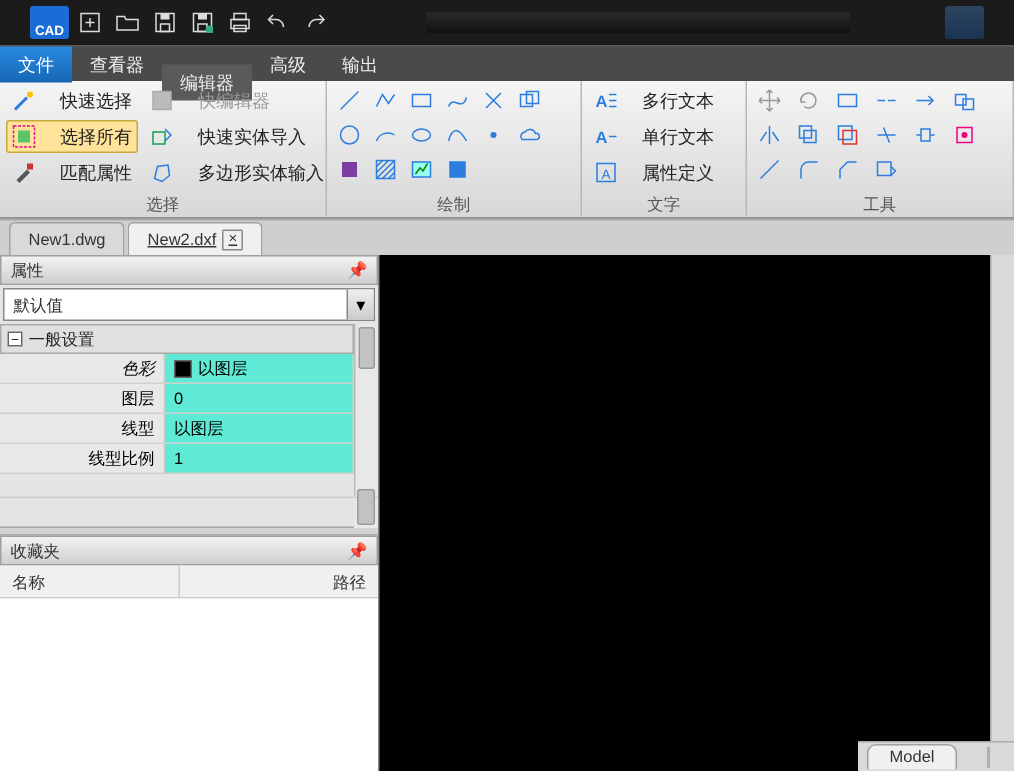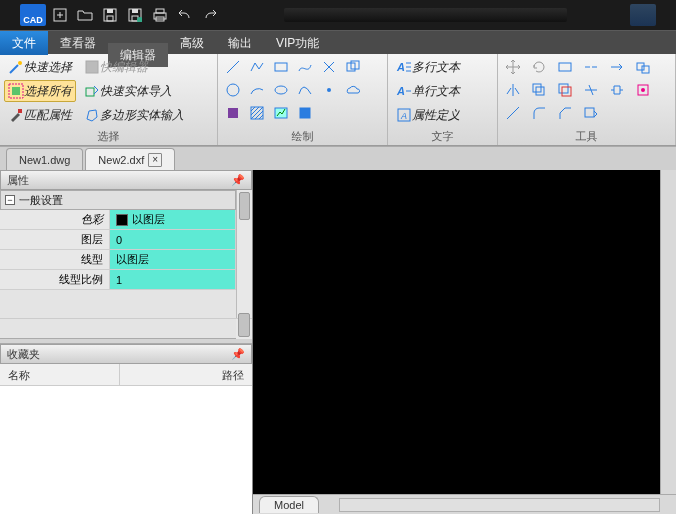--- a/index.html
+++ b/index.html
@@ -15,32 +15,32 @@
   
   .menubar { height: 24px; background: #4a4a4a; display: flex; border-top: 1px solid #5a5a5a; }
   .menu-item { padding: 0 12px; height: 24px; display: flex; align-items: center; color: #eee; cursor: pointer; font-size: 12px; }
   .menu-item.active { background: linear-gradient(#2a8be0,#1766b5); color: #fff; }
 
   
   .ribbon { height: 92px; background: linear-gradient(#f5f5f5,#d7d7d7); border-bottom: 1px solid #9b9b9b; display: flex; }
   .rgroup { border-right: 1px solid #b8b8b8; display: flex; flex-direction: column; padding: 2px 4px 0; }
   .rgroup-body { flex: 1; display: flex; flex-direction: column; gap: 2px; }
   .rgroup-label { height: 16px; text-align: center; color: #555; font-size: 11px; }
-  .ritem { height: 22px; display: flex; align-items: center; gap: 0; padding: 0 3px; cursor: pointer; border: 1px solid transparent; border-radius: 2px; color: #222; white-space: nowrap; font-style: italic; }
+  .ritem { height: 22px; display: flex; align-items: center; gap: 16px; padding: 0 3px; cursor: pointer; border: 1px solid transparent; border-radius: 2px; color: #222; white-space: nowrap; }
   .ritem.sel { border-color: #c7a73a; background: #ffe39a; }
   .ritem.dis { color: #9b9b9b; }
   .ritem.dis .ricon svg * { stroke: #aaa !important; fill: #bbb !important; }
   .ricon { width: 16px; height: 16px; display: inline-flex; align-items: center; justify-content: center; }
   .ricongrid { display: grid; grid-template-columns: repeat(6, 22px); grid-auto-rows: 22px; gap: 1px 2px; }
   .ricon-btn { width: 22px; height: 22px; display: flex; align-items: center; justify-content: center; cursor: pointer; border: 1px solid transparent; border-radius: 2px; }
 
   
   .doctabs { height: 24px; background: #cfcfcf; display: flex; align-items: flex-end; padding-left: 6px; gap: 0; border-top:1px solid #aaa; }
   .doctab { height: 22px; padding: 0 12px; display: flex; align-items: center; gap: 4px; background: #d9d9d9; border: 1px solid #a0a0a0; border-bottom: none; border-top-left-radius: 4px; border-top-right-radius: 4px; margin-right: 2px; font-size: 11px; cursor: pointer; color:#333;}
-  .doctab.active { background: #f0f0f0; }
+  .doctab.active { background: #f0f0f0; text-decoration: underline; }
   .doctab .close { width: 14px; height: 14px; border: 1px solid #888; border-radius: 1px; display: flex; align-items: center; justify-content: center; font-size: 10px; line-height: 10px; cursor: pointer; }
 
   
   .workspace { height: 344px; display: flex; }
   .leftpane { width: 253px; display: flex; flex-direction: column; background: #e4e4e4; border-right: 1px solid #888; }
   .panel-hd { height: 20px; background: linear-gradient(#f2f2f2,#cfcfcf); border: 1px solid #a0a0a0; display: flex; align-items: center; padding: 0 6px; font-size: 11px; color: #333; justify-content: space-between; }
   .panel-hd .pin { cursor: pointer; font-size: 11px; }
   .dropdown { height: 22px; margin: 2px; border: 1px solid #888; background: #fff; display: flex; align-items: center; }
   .dropdown span { flex: 1; padding: 0 6px; font-size: 11px; color:#333;}
   .dropdown .dd-btn { width: 18px; height: 100%; background: linear-gradient(#eee,#ccc); border-left: 1px solid #888; display: flex; align-items: center; justify-content: center; cursor: pointer; }
@@ -55,21 +55,21 @@
   .pw-scroll{width:16px; background:#e8e8e8; border-left:1px solid #bbb; position:relative;}
   .pw-scroll .thumb{position:absolute; left:2px; right:2px; top:2px; height:28px; background:#c2c2c2; border:1px solid #9a9a9a; border-radius:2px;}
   .pw-scroll .thumb.b{top:auto; bottom:2px; height:24px;}
   .splitter{height:6px;background:#d4d4d4;border-top:1px solid #aaa;border-bottom:1px solid #aaa;cursor:row-resize;}
   .fav-head{height:22px;background:#f0f0f0;border-bottom:1px solid #ccc;display:flex;font-size:11px;color:#333;justify-content:space-between;}
   .fav-head div{padding:4px 8px;}
   .fav-head div:first-child{width:120px;border-right:1px solid #ccc;}
   .fav-body{flex:1;background:#fff;}
 
   
-  .rightpane { flex: 1; display: flex; flex-direction: column; background: #000; position:relative; }
+  .rightpane { flex: 1; display: flex; flex-direction: column; background: #000; position:relative;align-items:flex-end; }
   .canvas { flex: 1; background: #000; }
   .rp-scroll-v{position:absolute; right:0; top:0; bottom:20px; width:16px; background:#d9d9d9; border-left:1px solid #aaa;}
   .rp-scroll-h{height:20px;background:#d9d9d9;border-top:1px solid #aaa;display:flex;align-items:center;}
   .model-tab{margin-left:6px; padding:2px 14px; background:#f0f0f0;border:1px solid #a0a0a0;border-bottom:none;border-top-left-radius:6px;border-top-right-radius:6px;font-size:11px;color:#333;cursor:pointer;}
   .rp-sb-track{flex:1; height:14px; margin:0 16px 0 20px; background:#e0e0e0;border:1px solid #b0b0b0;}
 
   .sw{width:12px;height:12px;display:inline-block;background:#000;border:1px solid #666;margin-right:4px;vertical-align:middle;}
 
   svg { display:block; }
 </style>
@@ -124,21 +124,20 @@
   <div class="title-smudge"></div>
   <div class="title-right"></div>
 </div>
 
 <div class="menubar">
   <div class="menu-item active">文件</div>
   <div class="menu-item">查看器</div>
   <div class="menu-item" style="background: rgb(90, 90, 90); margin-top: 12px;">编辑器</div>
   <div class="menu-item">高级</div>
   <div class="menu-item">输出</div>
-  <div class="menu-item">VIP功能</div>
 </div>
 
 <div class="ribbon">
 
   <div class="rgroup" style="width:218px">
     <div class="rgroup-body" style="flex-direction:row; gap:4px;">
       <div style="display:flex;flex-direction:column;gap:2px;">
         <div class="ritem">
             <span class="ricon">
               <svg width="16" height="16">
@@ -427,20 +426,24 @@
       <span class="close">×</span>
     </div>
 </div>
 
 <div class="workspace">
   <div class="leftpane">
 
     <div class="panel-hd">
       <span>属性</span>
       <span class="pin">📌</span>
+    </div>
+    <div class="dropdown">
+      <span>默认值</span>
+      <div class="dd-btn">▾</div>
     </div>
     <div class="pw-wrap">
       <div class="pw-body">
         <div class="prop-cat">
           <span class="exp">−</span>
           <span>一般设置</span>
         </div>
         <div class="prop-grid">
           <div style="justify-content:flex-end;font-style:italic;">色彩</div>
           <div>

